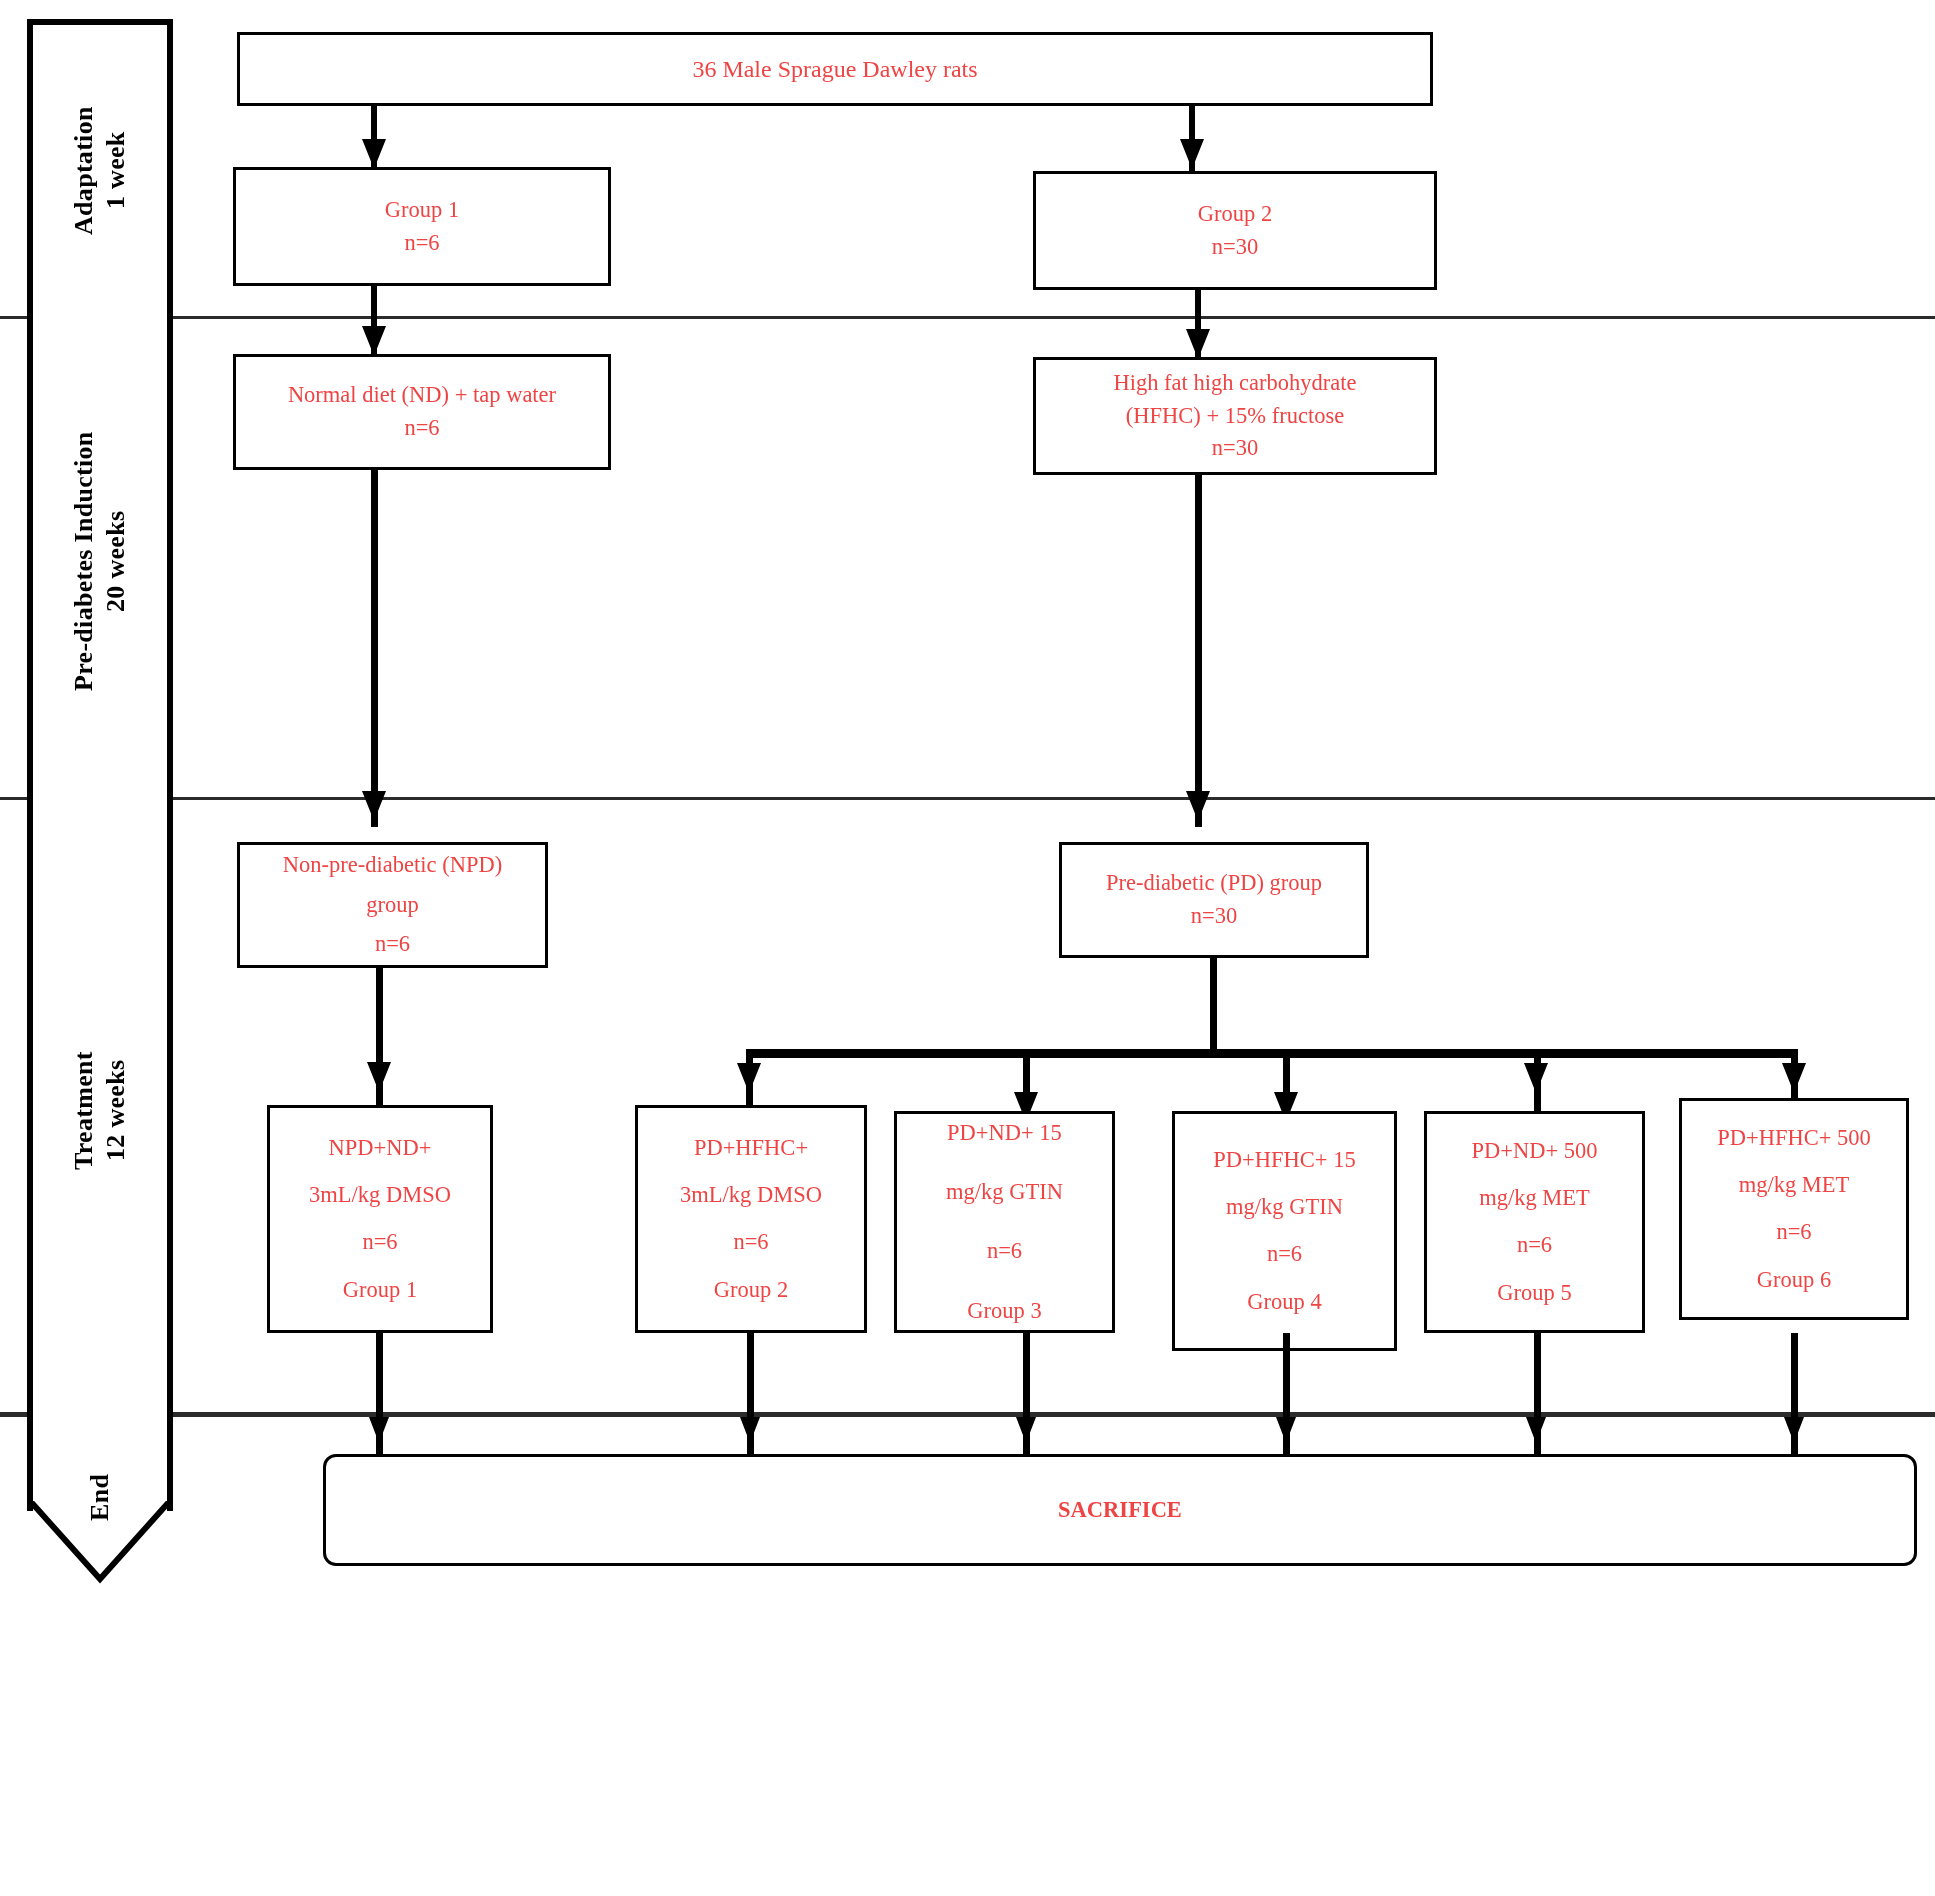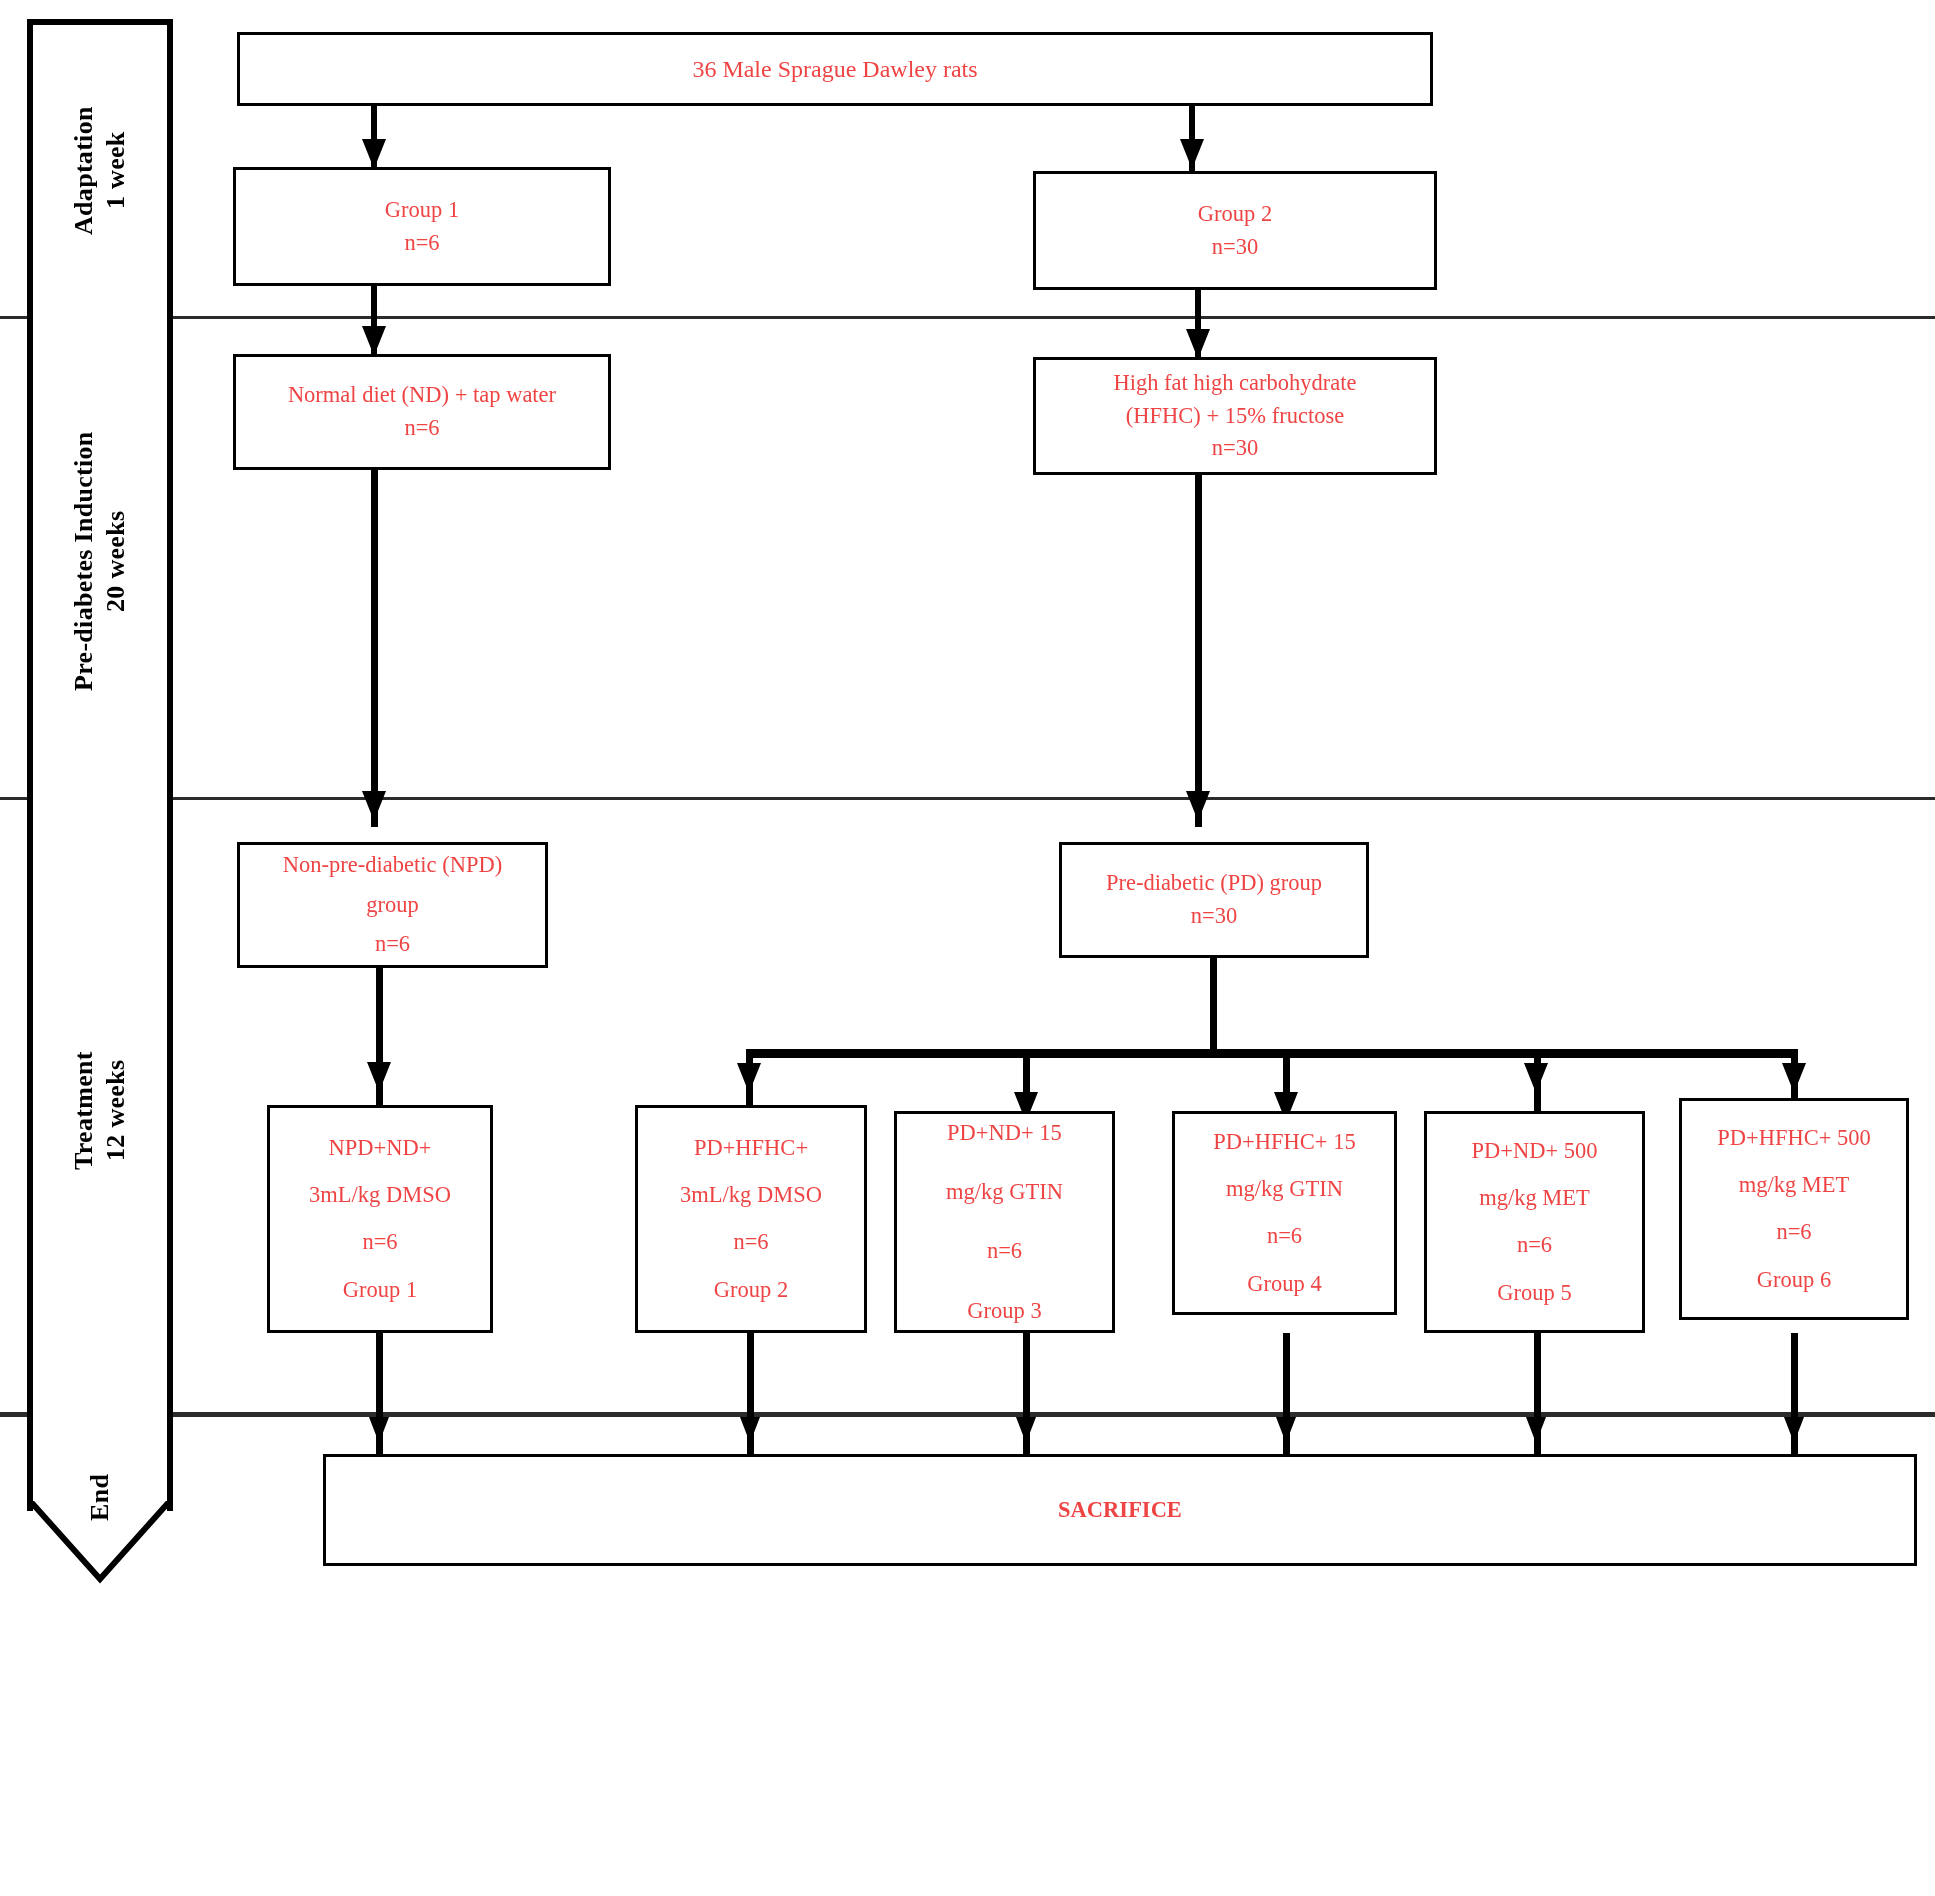--- a/index.html
+++ b/index.html
@@ -188,21 +188,21 @@
     <span class="ln">Group 2</span>
   </div>
 
   <div class="box spaced" style="left:894px;top:1111px;width:221px;height:222px;gap:12px;">
     <span class="ln">PD+ND+ 15</span>
     <span class="ln">mg/kg GTIN</span>
     <span class="ln">n=6</span>
     <span class="ln">Group 3</span>
   </div>
 
-  <div class="box spaced" style="left:1172px;top:1111px;width:225px;height:204px;">
+  <div class="box spaced" style="left:1172px;top:1111px;width:225px;height:240px;">
     <span class="ln">PD+HFHC+ 15</span>
     <span class="ln">mg/kg GTIN</span>
     <span class="ln">n=6</span>
     <span class="ln">Group 4</span>
   </div>
 
   <div class="box spaced" style="left:1424px;top:1111px;width:221px;height:222px;">
     <span class="ln">PD+ND+ 500</span>
     <span class="ln">mg/kg MET</span>
     <span class="ln">n=6</span>
@@ -227,19 +227,19 @@
 
   <div class="vline" style="left:1283px;top:1333px;width:7.3px;height:129px;"></div>
   <div class="arrowhead sm" style="left:1276px;top:1417px;"></div>
 
   <div class="vline" style="left:1534px;top:1333px;width:7.3px;height:129px;"></div>
   <div class="arrowhead sm" style="left:1526px;top:1417px;"></div>
 
   <div class="vline" style="left:1791px;top:1333px;width:7.3px;height:129px;"></div>
   <div class="arrowhead sm" style="left:1784px;top:1417px;"></div>
 
-  <div class="box" style="left:323px;top:1454px;width:1594px;height:112px;">
+  <div class="box" style="left:323px;top:1454px;width:1594px;height:112px;border-radius:13px;">
     <span class="ln bold">SACRIFICE</span>
   </div>
 
 
 </div>
 
 
 </body></html>

